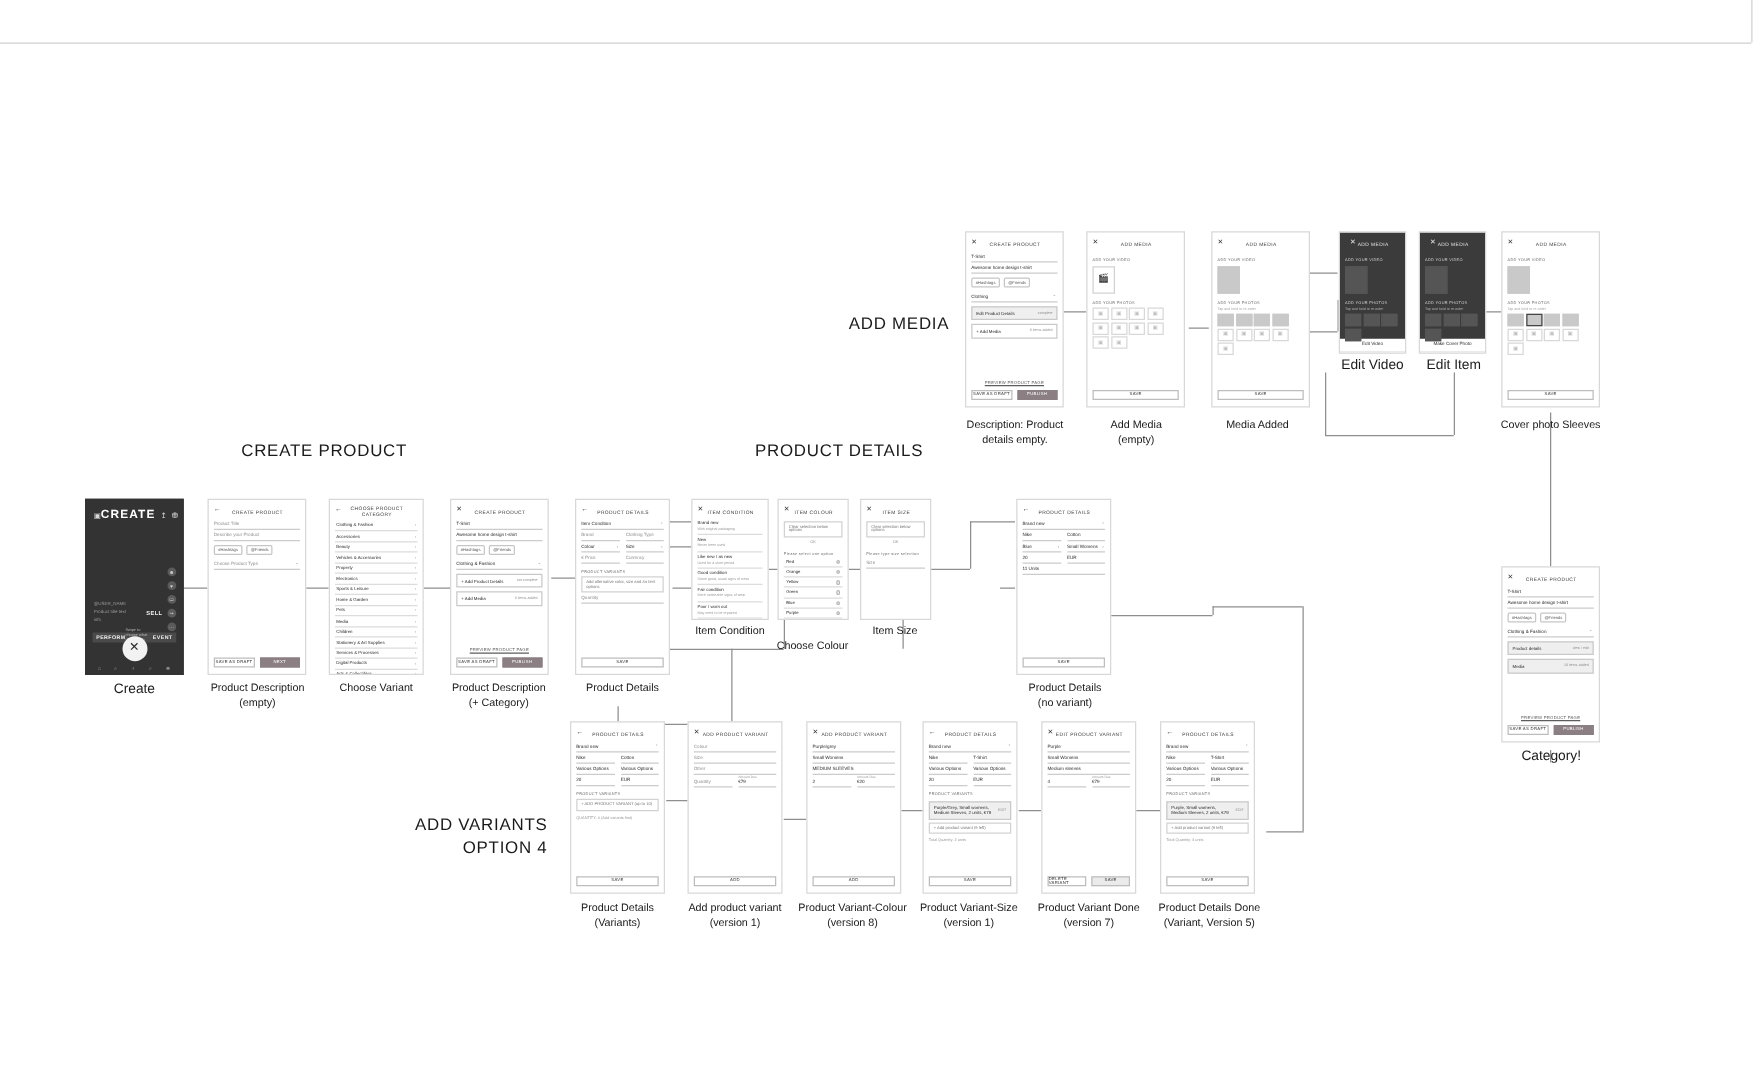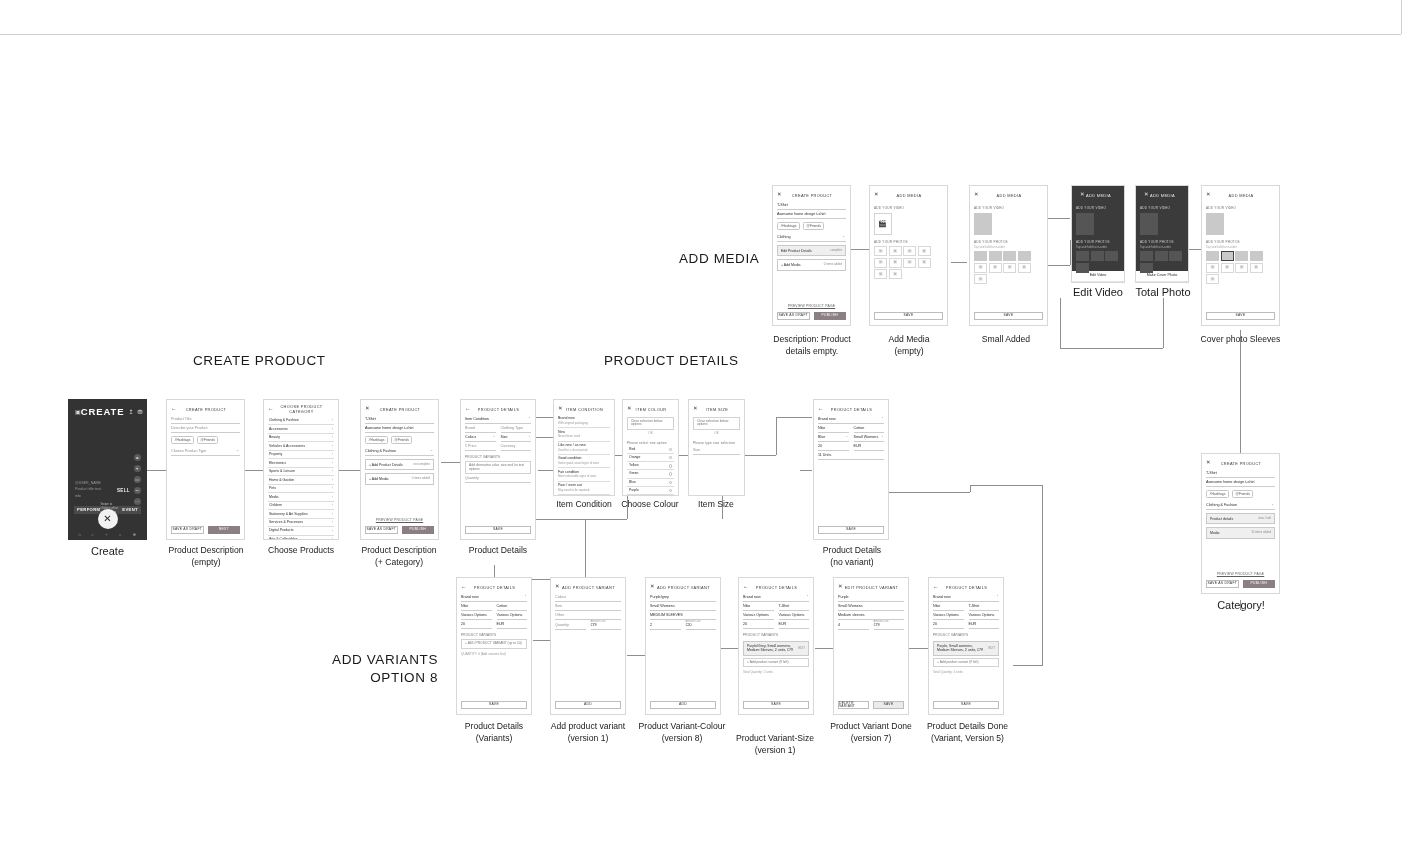--- a/index.html
+++ b/index.html
@@ -236,21 +236,21 @@
 
 <div id="canvas">
 
   <div class="hairline-top"></div>
   <div class="hairline-right"></div>
 
   <div class="section-heading" style="left:193px; top:352px;">CREATE PRODUCT</div>
   <div class="section-heading" style="left:604px; top:352px;">PRODUCT DETAILS</div>
   <div class="section-heading" style="left:679px; top:250px;">ADD MEDIA</div>
   <div class="section-heading right" style="left:318px; top:651px; width:120px;">ADD VARIANTS
-OPTION 8</div>
+OPTION 4</div>
 
   <div class="ln h" style="left:147px; top:470px; width:19px;"></div>
 
   <div class="ln h" style="left:244px; top:470px; width:19px;"></div>
 
   <div class="ln h" style="left:339px; top:470px; width:21px;"></div>
 
   <div class="ln h" style="left:441px; top:462px; width:19px;"></div>
 
   <div class="ln h" style="left:535px; top:417px; width:18px;"></div>
@@ -425,21 +425,21 @@
             <span>Digital Products</span>
             <span class="chev">›</span>
           </div>
         <div class="catrow">
             <span>Arts &amp; Collectibles</span>
             <span class="chev">›</span>
           </div>
       </div>
     </div>
   </div>
-  <div class="caption" style="left:258px; top:544px; width:86px;">Choose Products</div>
+  <div class="caption" style="left:258px; top:544px; width:86px;">Choose Variant</div>
 
   <div class="screen" style="left:360px; top:399px; width:79px; height:141px;">
     <div class="sc-head">
       <span class="nav-ico">✕</span>
       <span class="sc-title">CREATE PRODUCT</span>
     </div>
     <div class="sc-body">
       <div class="fld filled">T-Shirt</div>
       <div class="fld filled">Awesome home design t-shirt</div>
       <div class="tagrow">
@@ -572,21 +572,21 @@
           </div>
         <div class="optrow">
             <span>Purple</span>
             <span class="radio"></span>
           </div>
         <div class="optrow"></div>
 
       </div>
     </div>
   </div>
-  <div class="caption" style="left:618px; top:498px; width:64px;">Choose Colour</div>
+  <div class="caption" style="left:618px; top:510px; width:64px;">Choose Colour</div>
 
   <div class="screen" style="left:688px; top:399px; width:57px; height:97px;">
     <div class="sc-head">
       <span class="nav-ico">✕</span>
       <span class="sc-title">ITEM SIZE</span>
     </div>
     <div class="sc-body">
       <div class="optbar">Clear selection below options</div>
       <div class="opt-ok">OK</div>
       <div class="subhead" style="text-transform:none;">Please type size selection</div>
@@ -709,21 +709,21 @@
           </div>
         <div class="ph">
             <span class="cam">▣</span>
           </div>
       </div>
     </div>
     <div class="save-bottom">
       <div class="btn wide">SAVE</div>
     </div>
   </div>
-  <div class="caption" style="left:967px; top:333px; width:78px;">Small Added</div>
+  <div class="caption" style="left:967px; top:333px; width:78px;">Media Added</div>
 
   <div class="screen sheet" style="left:1071px; top:185px; width:54px; height:98px;">
     <div class="sheet-top">
       <div class="sc-head">
         <span class="nav-ico">✕</span>
         <span class="sc-title">ADD MEDIA</span>
       </div>
       <div class="media-label">ADD YOUR VIDEO</div>
       <div class="vid-slot"></div>
       <div class="media-label">ADD YOUR PHOTOS</div>
@@ -759,21 +759,21 @@
         <div class="ph"></div>
         <div class="ph"></div>
       </div>
     </div>
     <div class="sheet-actions">
       <div class="sheet-act">Make Cover Photo</div>
       <div class="sheet-act">Replace Photo</div>
 
     </div>
   </div>
-  <div class="caption big" style="left:1132px; top:285px; width:62px;">Total Photo</div>
+  <div class="caption big" style="left:1132px; top:285px; width:62px;">Edit Item</div>
 
   <div class="screen" style="left:1201px; top:185px; width:79px; height:141px;">
     <div class="sc-head">
       <span class="nav-ico">✕</span>
       <span class="sc-title">ADD MEDIA</span>
     </div>
     <div class="sc-body">
       <div class="media-label">ADD YOUR VIDEO</div>
       <div class="vid-slot filled"></div>
       <div class="media-label">ADD YOUR PHOTOS</div>
@@ -987,21 +987,21 @@
 Medium Sleeves, 2 units, €79</span>
         <span class="hint">EDIT</span>
       </div>
       <div class="optbar">+ Add product variant (9 left)</div>
       <div class="tiny-note">Total Quantity: 2 units</div>
     </div>
     <div class="save-bottom">
       <div class="btn wide">SAVE</div>
     </div>
   </div>
-  <div class="caption" style="left:729px; top:720px; width:92px;margin-top:12px;">Product Variant-Size
+  <div class="caption" style="left:729px; top:720px; width:92px;">Product Variant-Size
 (version 1)</div>
 
   <div class="screen" style="left:833px; top:577px; width:76px; height:138px;">
     <div class="sc-head">
       <span class="nav-ico">✕</span>
       <span class="sc-title">EDIT PRODUCT VARIANT</span>
     </div>
     <div class="sc-body">
       <div class="fld filled">Purple</div>
       <div class="fld filled">Small Womens</div>

